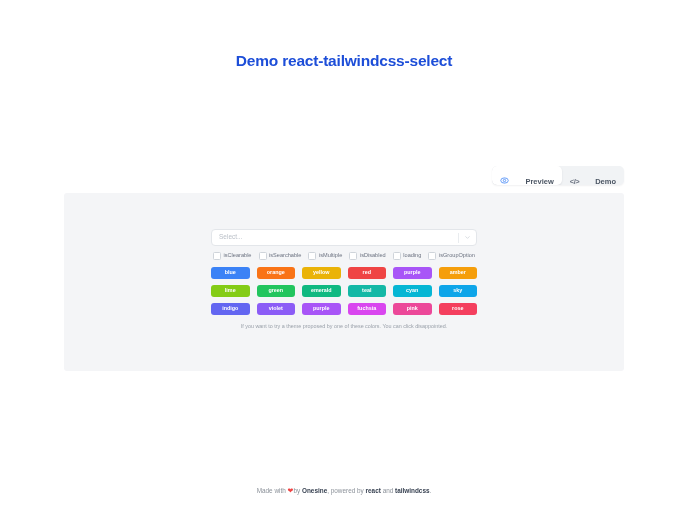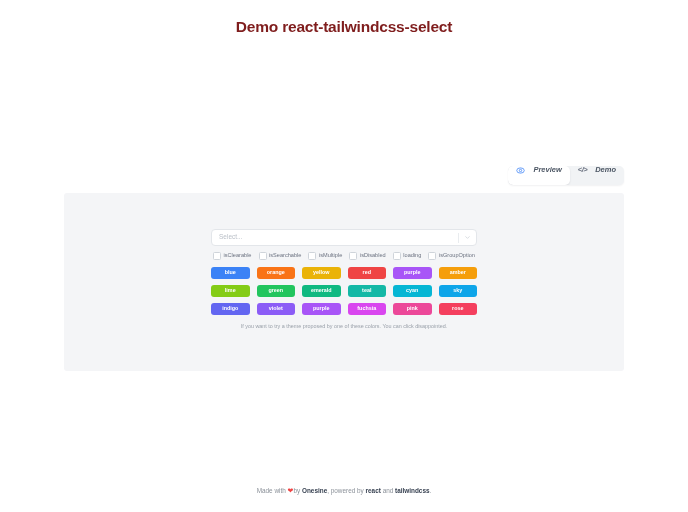--- a/index.html
+++ b/index.html
@@ -17,51 +17,50 @@
   }
   .page {
     width: 688px;
     height: 512px;
     position: relative;
   }
   .page-title {
     text-align: center;
     font-size: 15.5px;
     font-weight: 700;
-    color: #7f1d1d;
+    color: #1d4ed8;
     letter-spacing: -0.2px;
-    padding-top: 18px;
+    padding-top: 52px;
     margin: 0;
   }
   .toolbar {
     position: absolute;
     top: 166px;
     right: 64px;
     display: flex;
     align-items: stretch;
     height: 19px;
     border-radius: 5px;
     background: #f1f3f5;
     box-shadow: 0 1px 2px rgba(16,24,40,0.06);
     overflow: hidden;
   }
   .tb-btn {
     display: flex;
-    align-items: flex-start;
-    gap: 8px;
+    align-items: flex-end;
+    gap: 16px;
     padding: 0 8px;
     font-size: 7.5px;
     font-weight: 700;
     color: #4b5563;
     cursor: pointer;
     background: transparent;
     border: none;
     line-height: 1;
     white-space: nowrap;
-    font-style: italic;
   }
   .tb-btn.active {
     background: #ffffff;
     border-radius: 5px;
     box-shadow: 0 1px 2px rgba(16,24,40,0.10);
   }
   .tb-icon {
     display: inline-flex;
     width: 9px;
     height: 9px;

